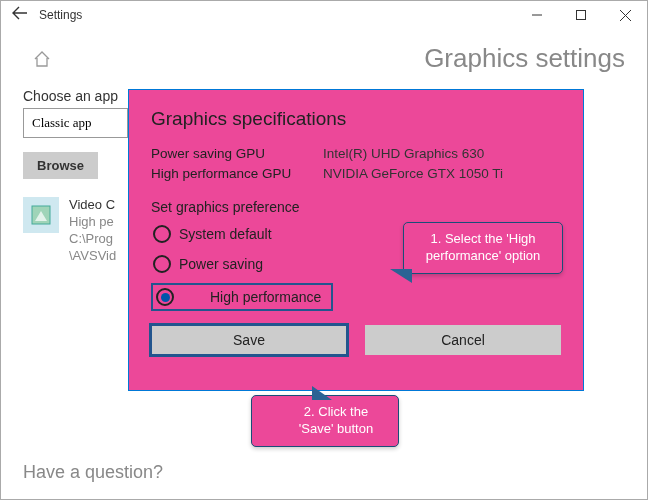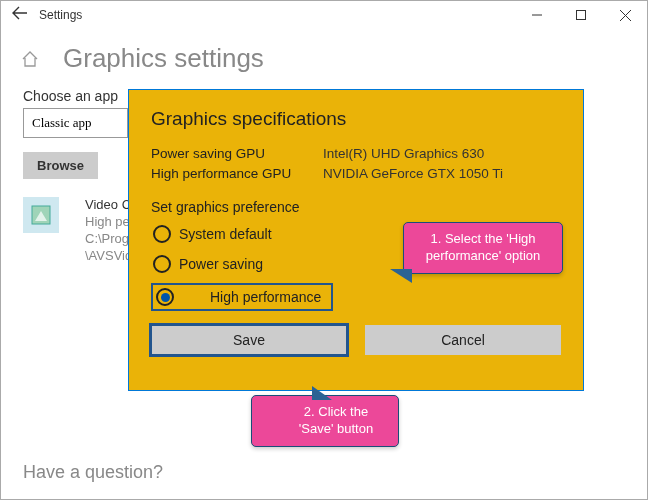--- a/index.html
+++ b/index.html
@@ -49,22 +49,23 @@
     align-items: center;
     justify-content: center;
     font-size: 12px;
     color: #333;
     cursor: default;
   }
   
   .page-heading {
     display: flex;
     align-items: center;
-    padding: 14px 22px 14px 20px;
-    gap: 24px;
+    padding: 14px 22px 14px 32px;
+    gap: 12px;
+    justify-content: space-between;
   }
   .home-icon {
     width: 18px;
     height: 18px;
     display: inline-block;
   }
   .page-title {
     font-size: 26px;
     font-weight: 300;
     color: #888;
@@ -95,21 +96,21 @@
     font-size: 13px;
     padding: 6px 14px;
     background: #ccc;
     border: none;
     color: #333;
     margin-bottom: 18px;
     font-weight: bold;
   }
   .app-entry {
     display: flex;
-    gap: 26px;
+    gap: 10px;
     width: 130px;
   }
   .app-tile {
     width: 36px;
     height: 36px;
     background: #cfe8f0;
     display: flex;
     align-items: center;
     justify-content: center;
     flex: 0 0 36px;
@@ -121,21 +122,21 @@
     overflow: hidden;
   }
   .app-name { color: #333; }
   
   .dialog {
     position: absolute;
     top: 88px;
     left: 127px;
     width: 456px;
     height: 302px;
-    background: #eab308;
+    background: #ec4899;
     border: 1.5px solid #0078d7;
     padding: 18px 22px 16px 22px;
   }
   .dialog-title {
     font-size: 19px;
     font-weight: 400;
     color: #222;
     margin-bottom: 14px;
   }
   .gpu-row {

